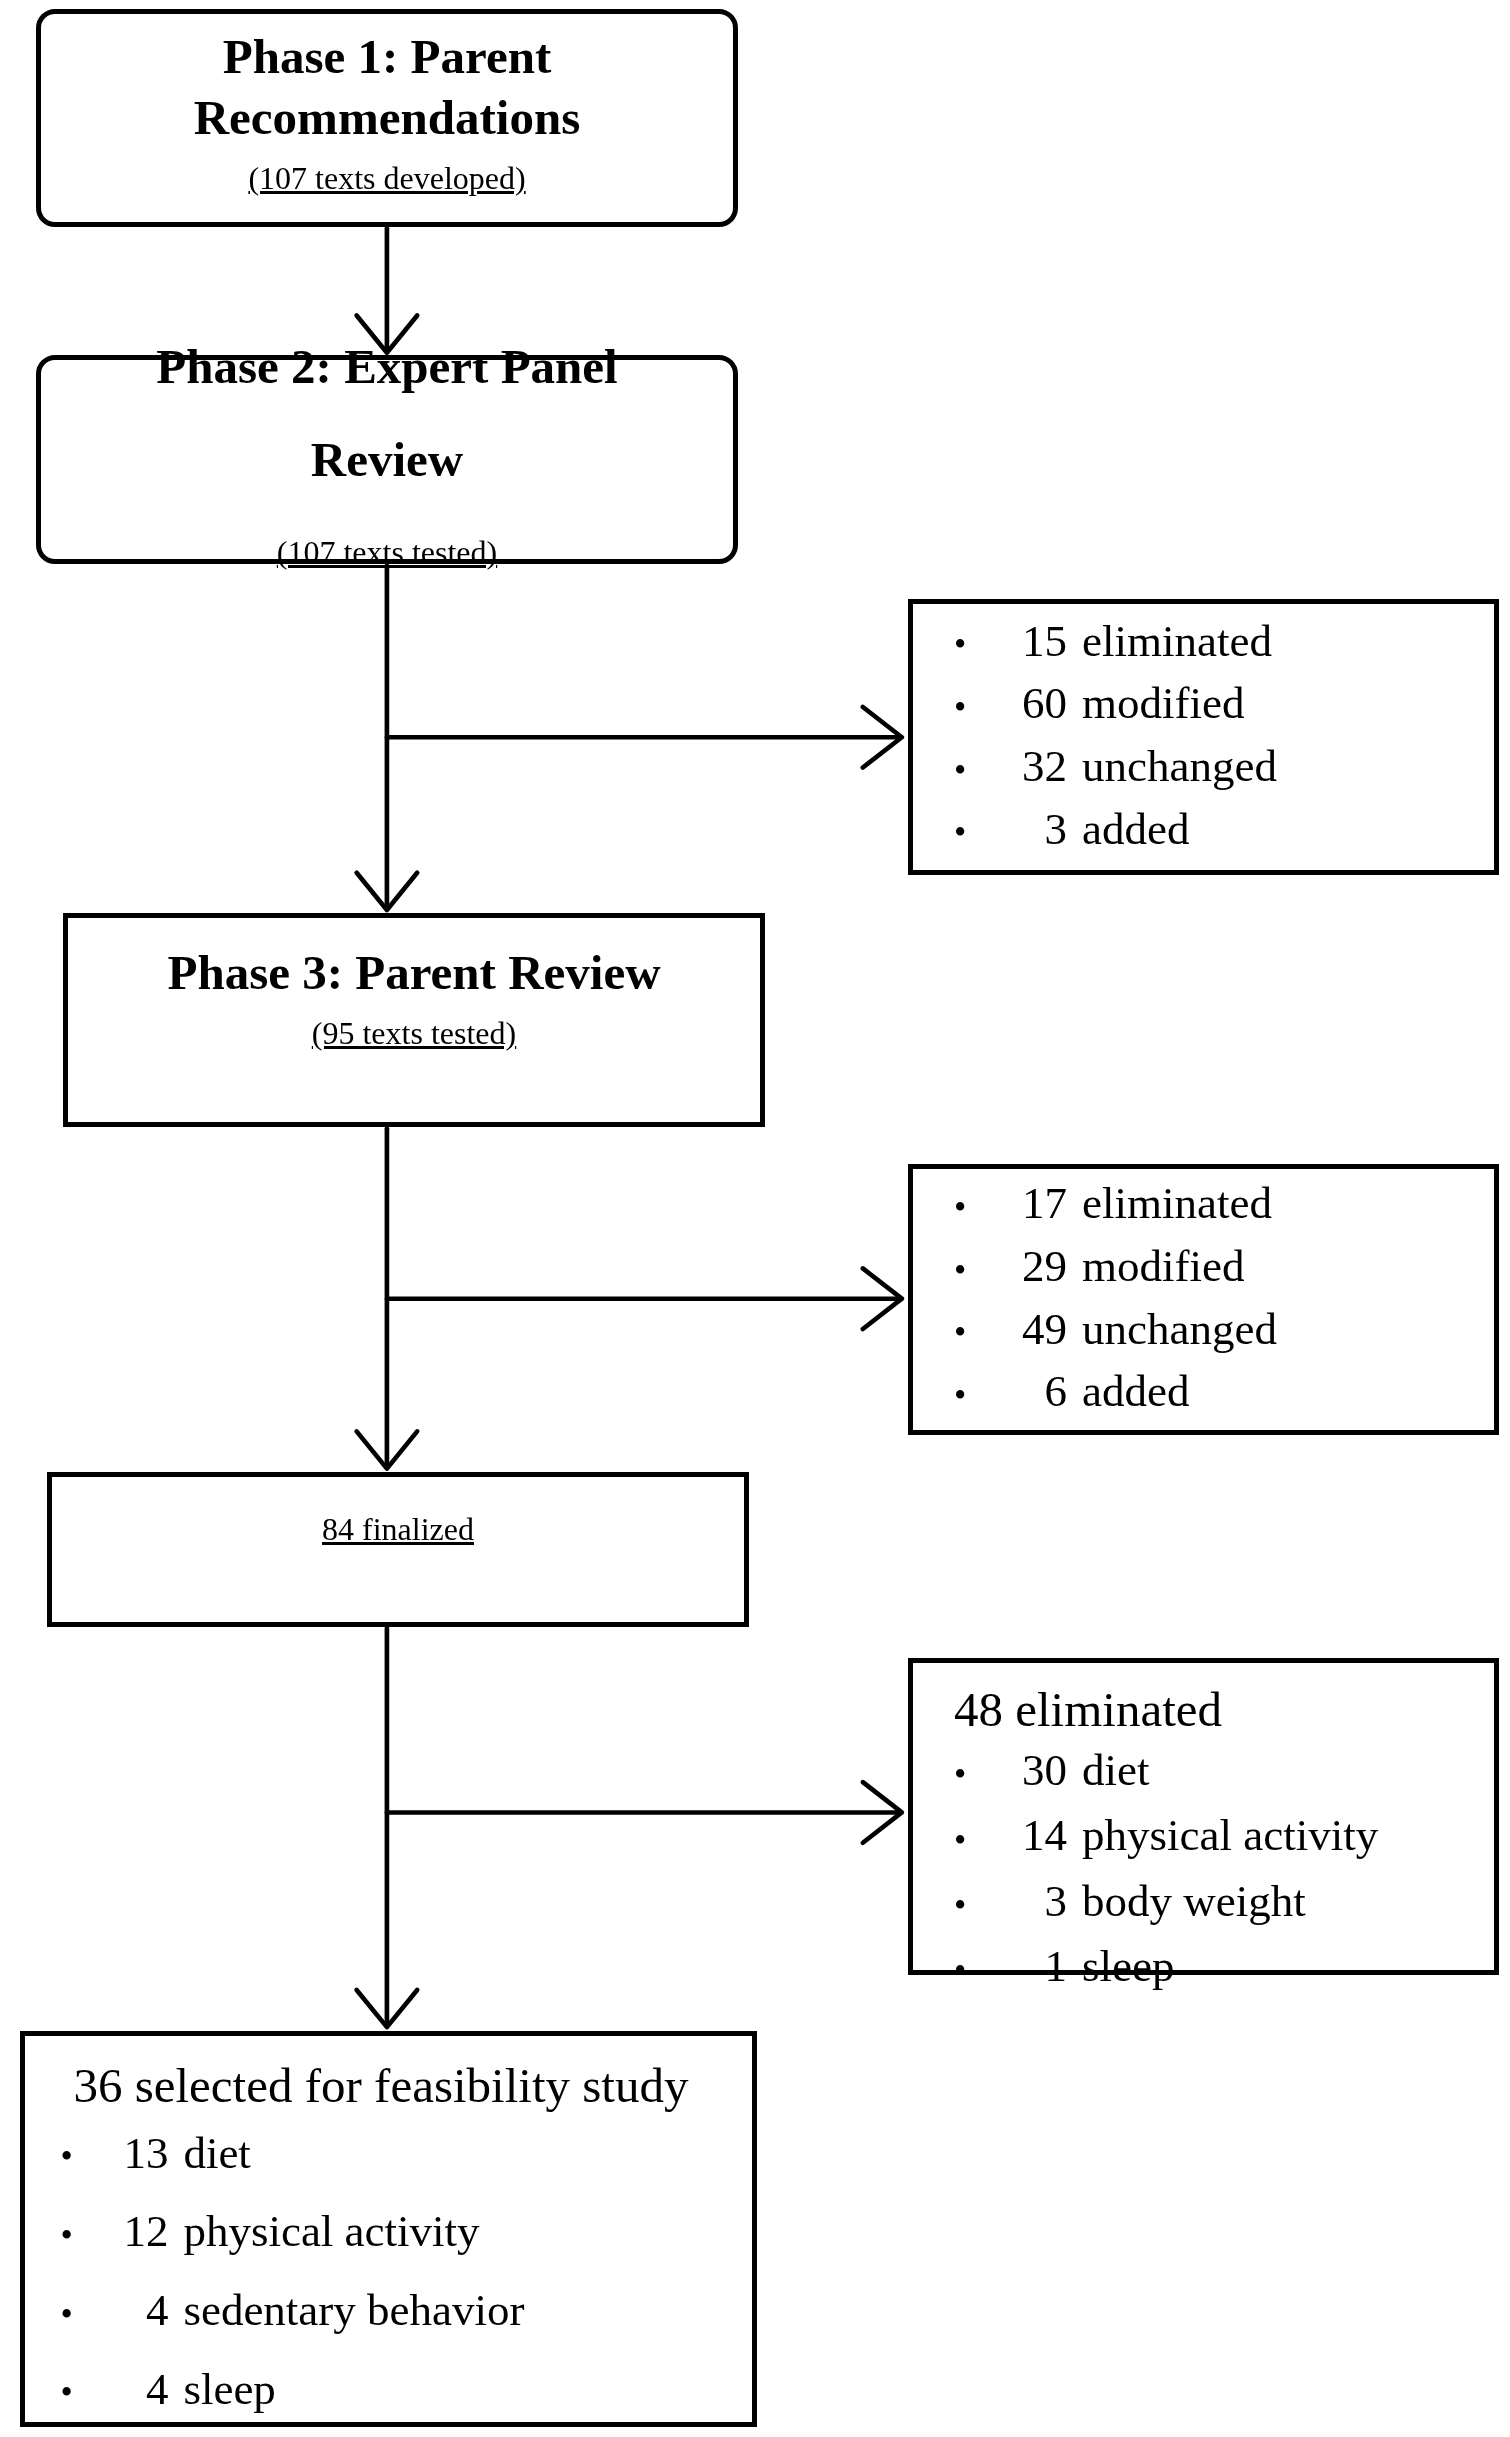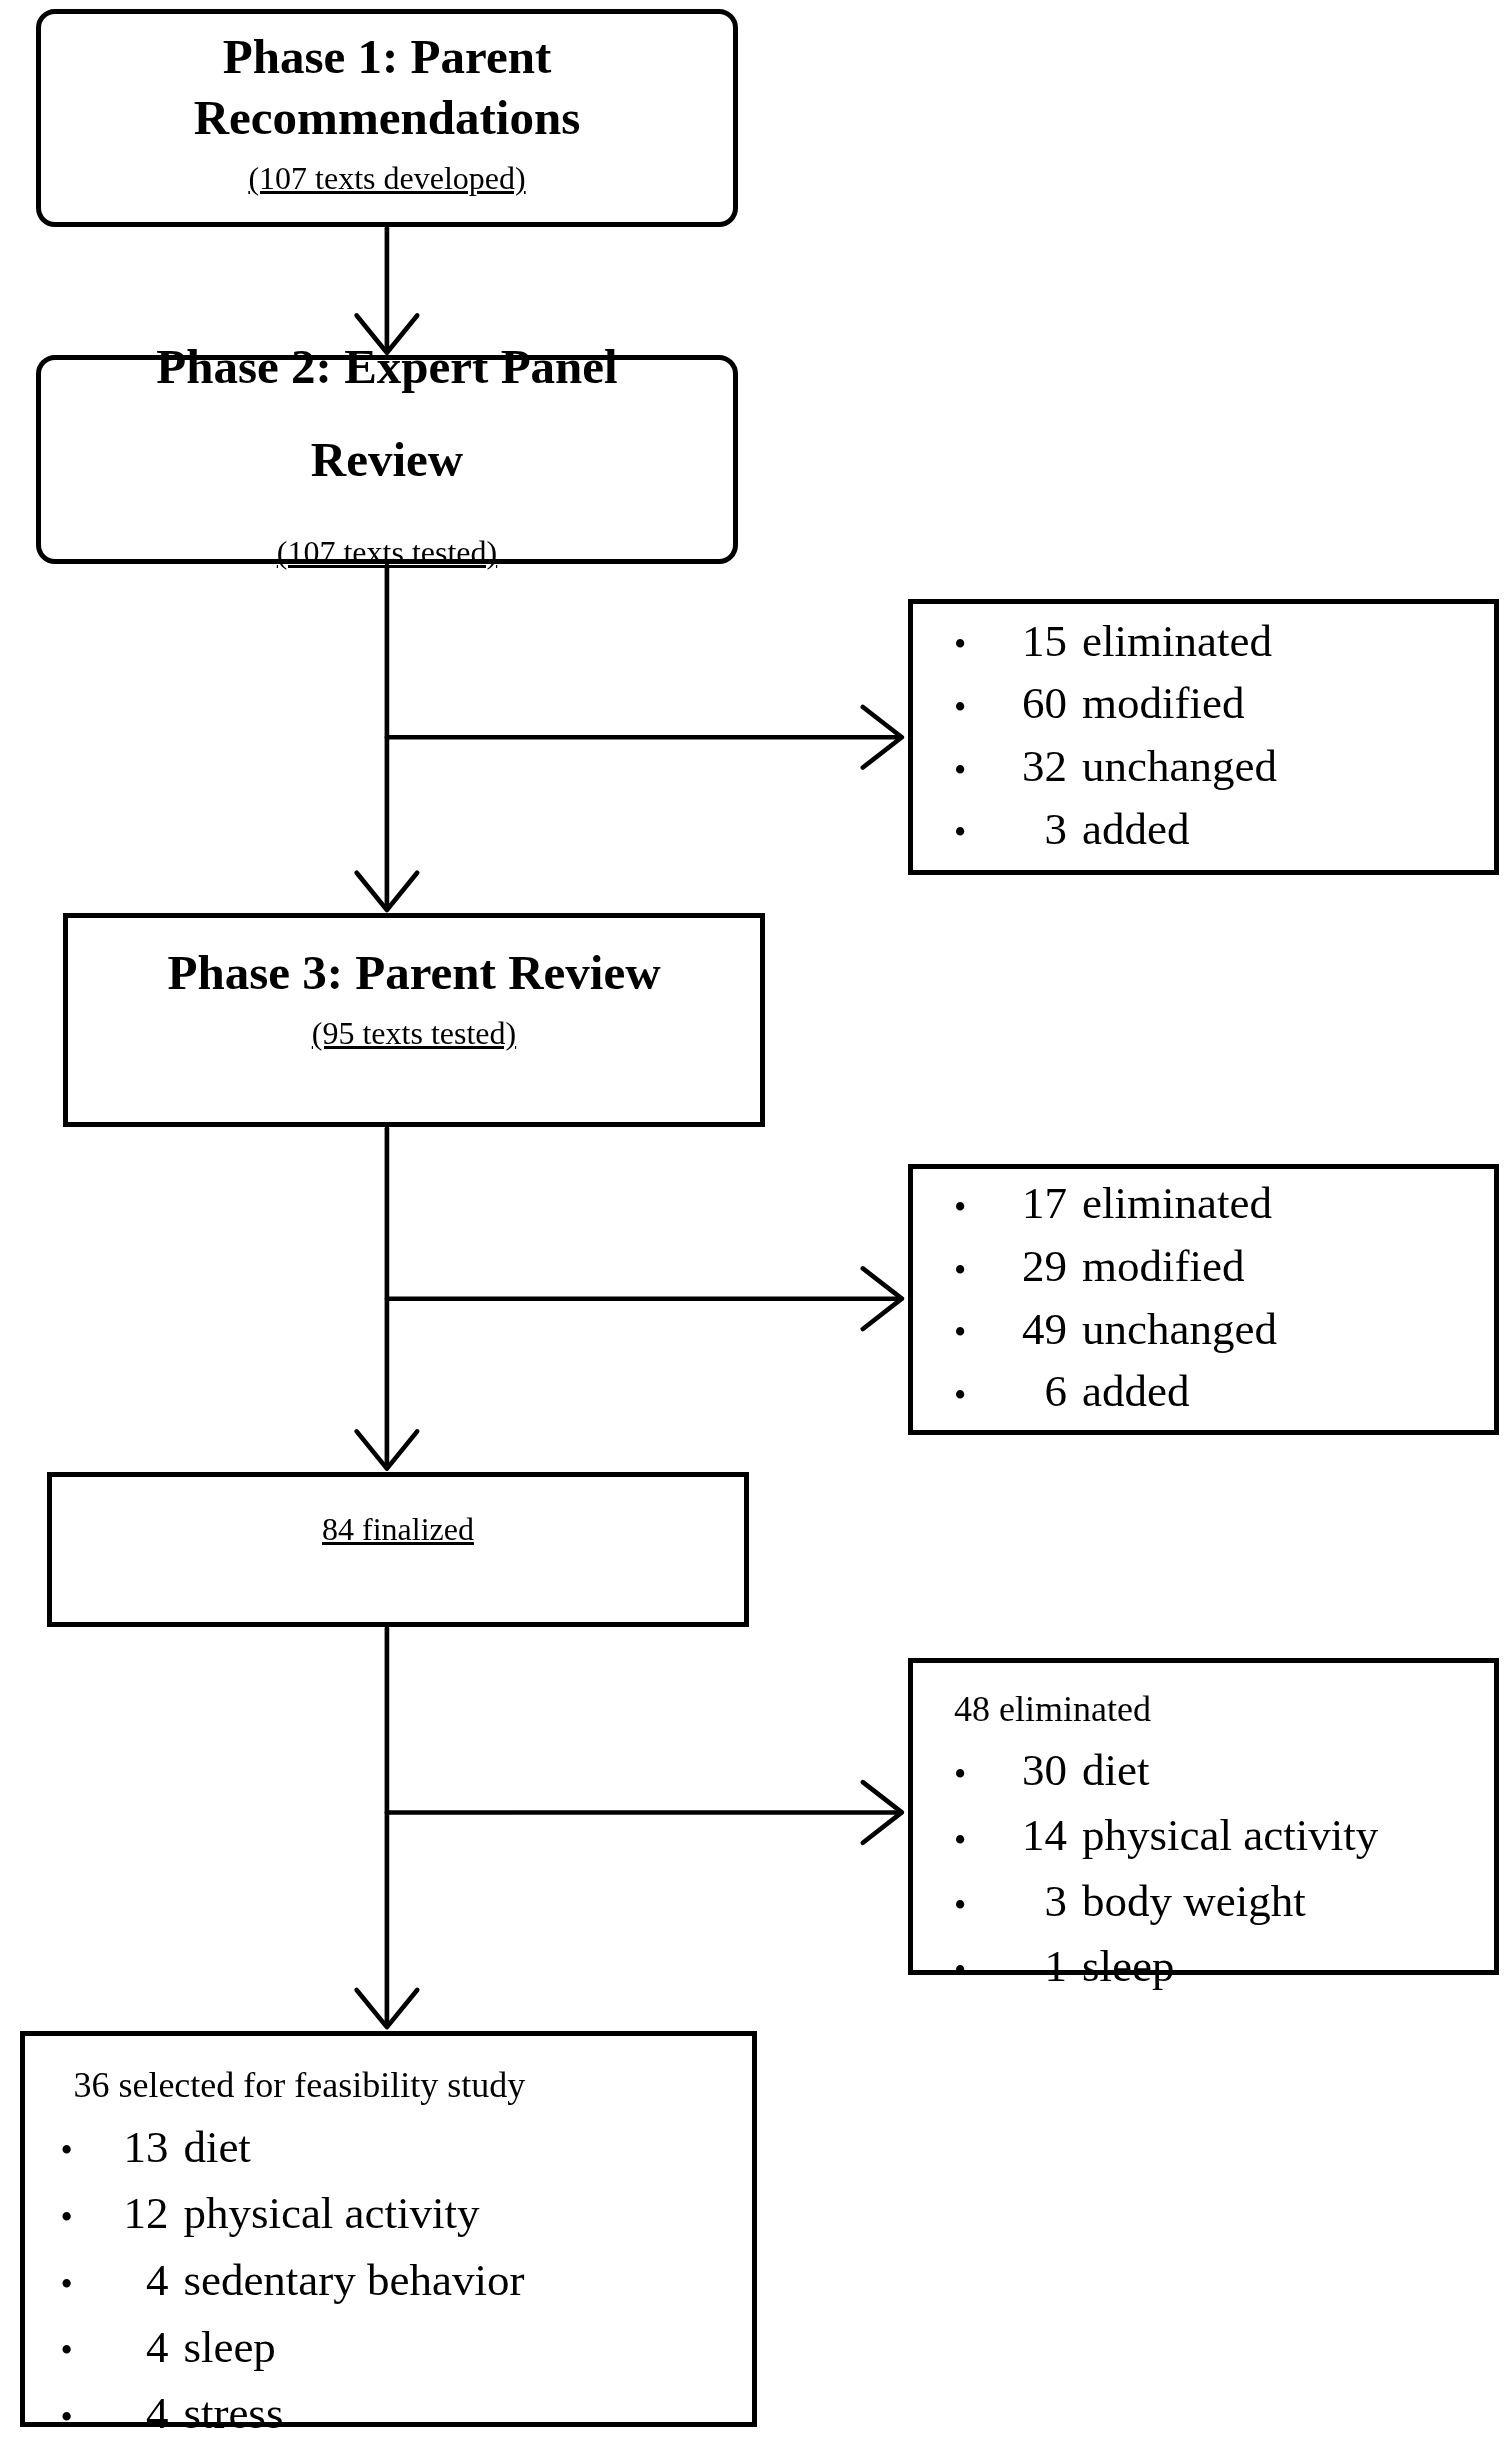--- a/index.html
+++ b/index.html
@@ -84,32 +84,32 @@
   .row .num {
     display: inline-block;
     width: 61px;
     text-align: right;
   }
   .row .lbl {
     margin-left: 15px;
   }
   .hdr {
     padding-left: 41px;
-    font-size: 36px;
+    font-size: 49px;
     line-height: 61px;
     white-space: nowrap;
   }
   
   #box-phase3 { justify-content: flex-start; padding-top: 24.4px; }
   #box-finalized { justify-content: flex-start; padding-top: 22px; }
   #box-eliminated48 { justify-content: flex-start; padding-top: 16.3px; }
   #box-eliminated48 .row { line-height: 61px; }
   #box-selected36 { justify-content: flex-start; padding-top: 18.6px; }
   #box-selected36 .hdr { padding-left: 48px; }
-  #box-selected36 .row { padding-left: 35px; line-height: 62px; }
+  #box-selected36 .row { padding-left: 35px; line-height: 74px; }
   #box-selected36 .row .dot { width: 47px; }
 </style>
 </head>
 <body>
 
 <div id="canvas">
 
   <svg class="flow-svg" viewBox="0 0 2597 4190" xmlns="http://www.w3.org/2000/svg">
     <path d="M665 392 V600"></path>
     <path d="M613 542 L665 606 L717 542"></path>

